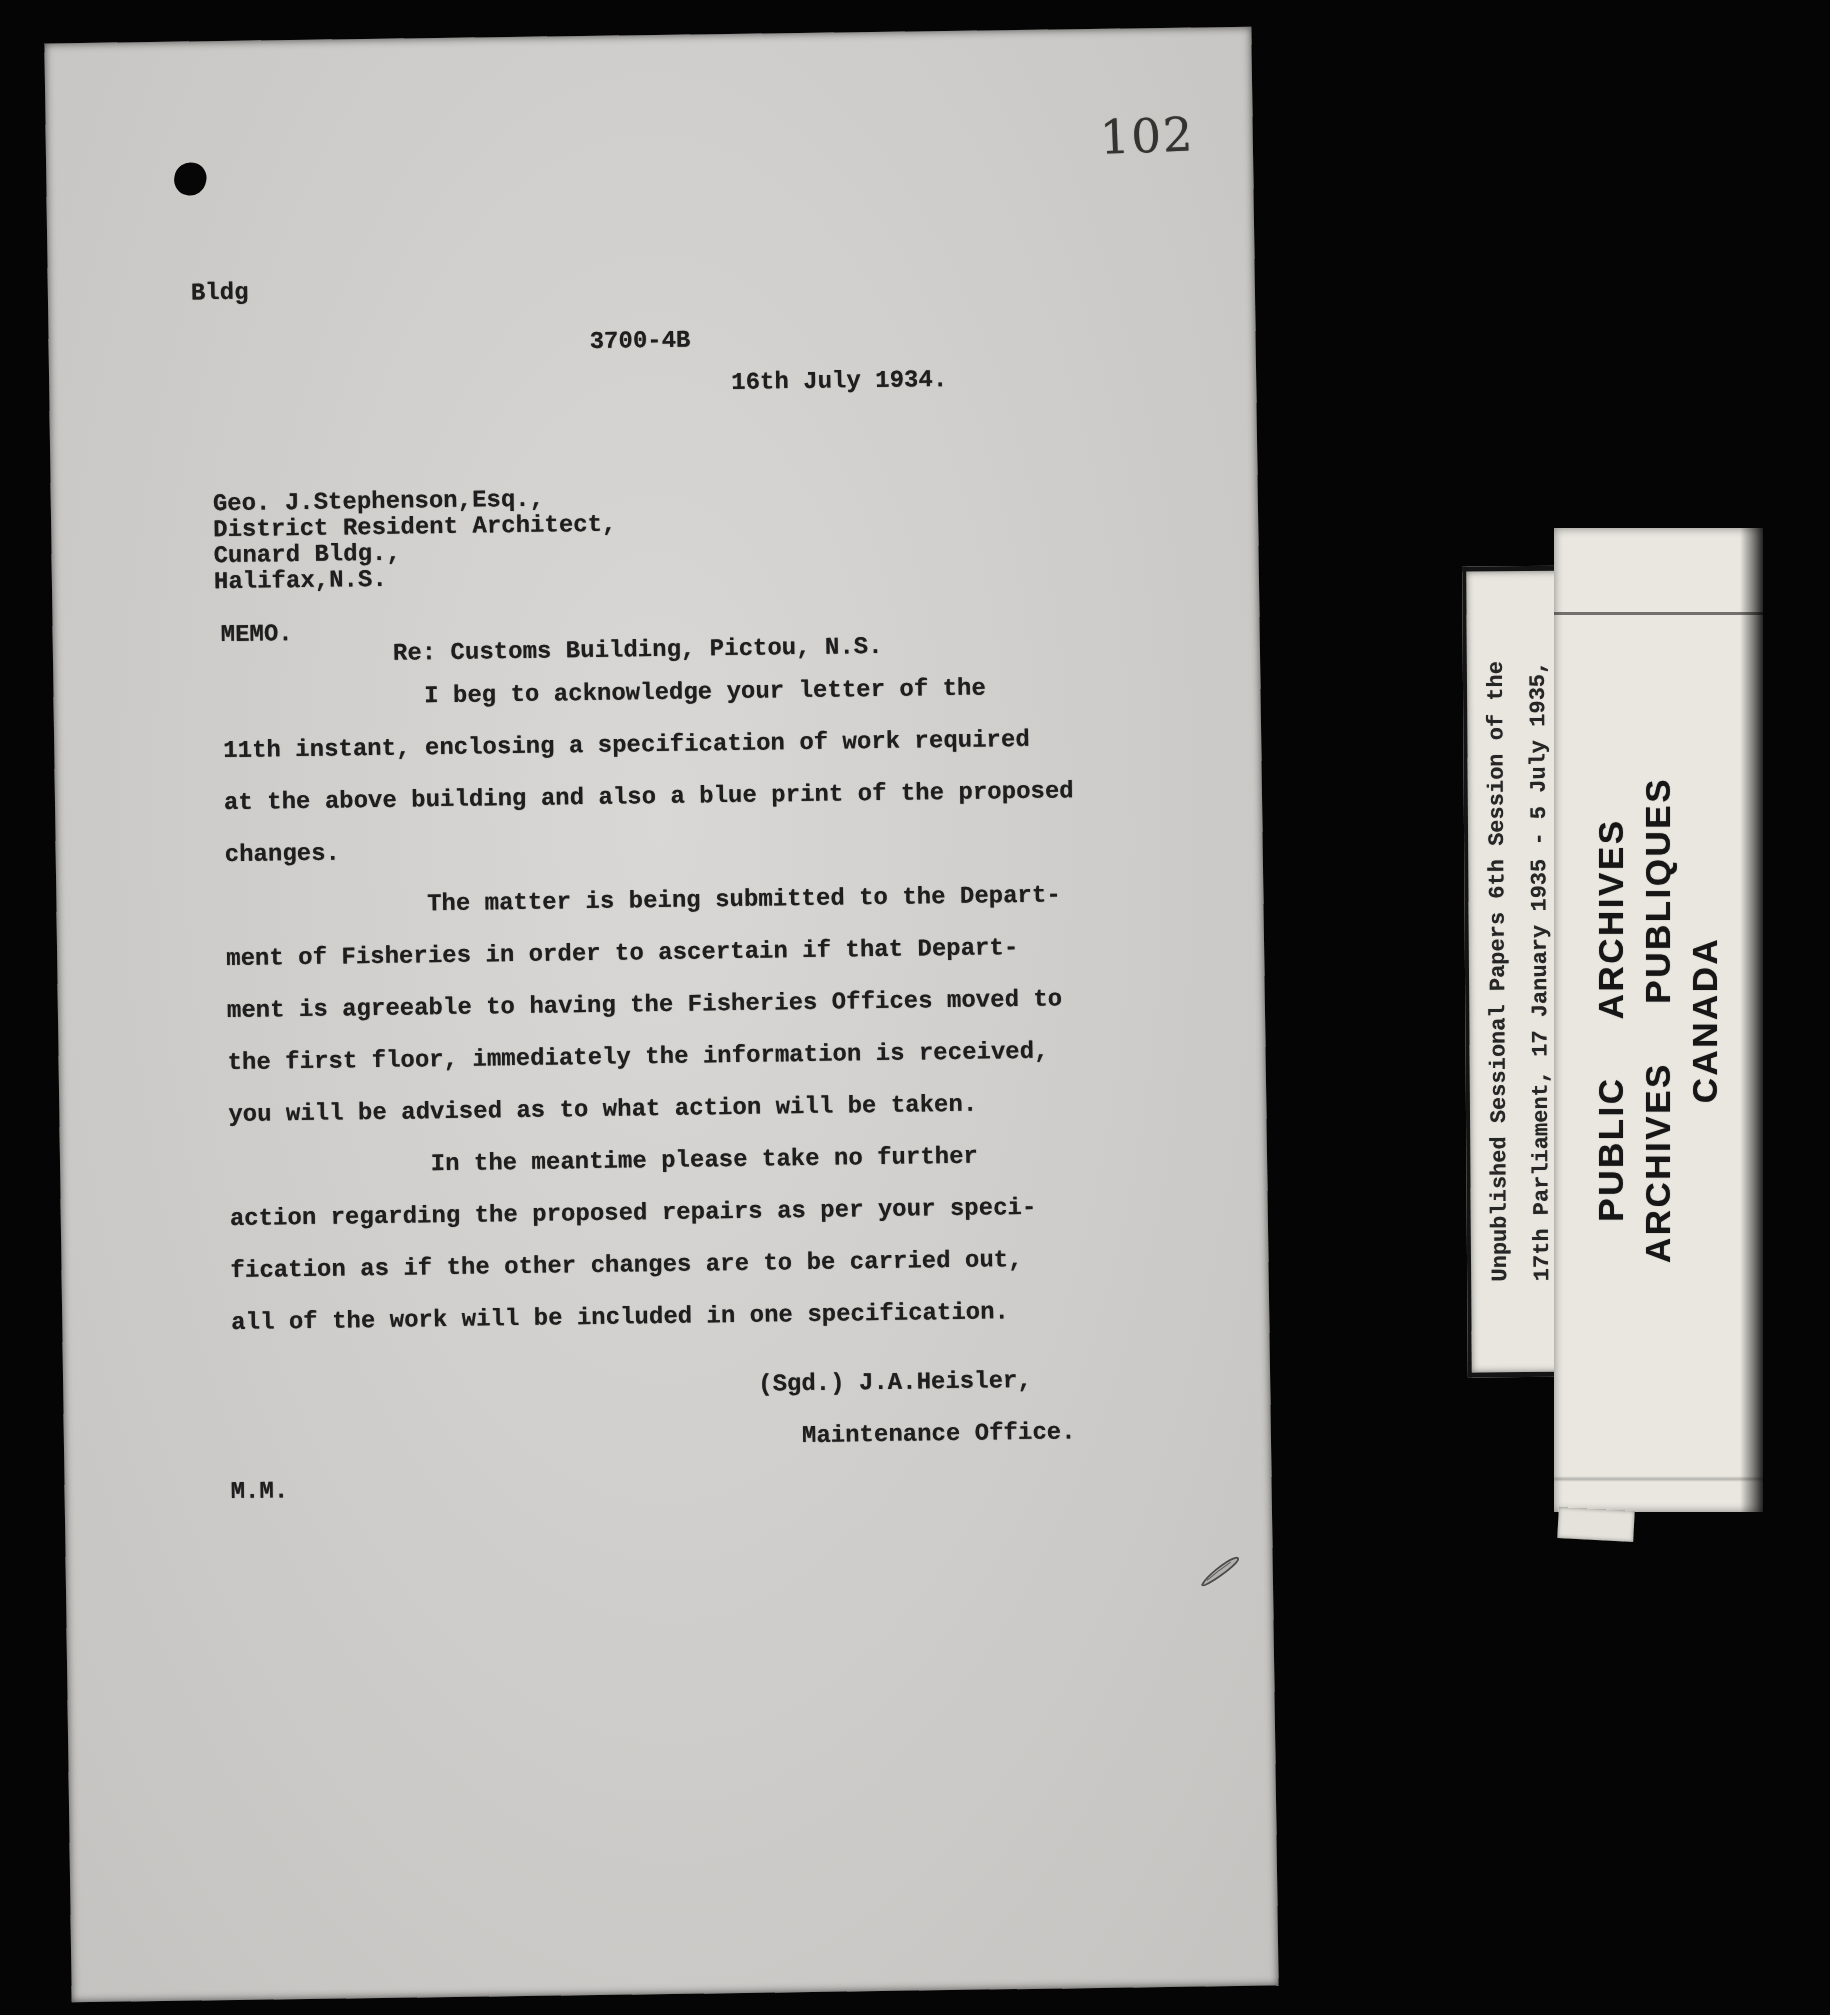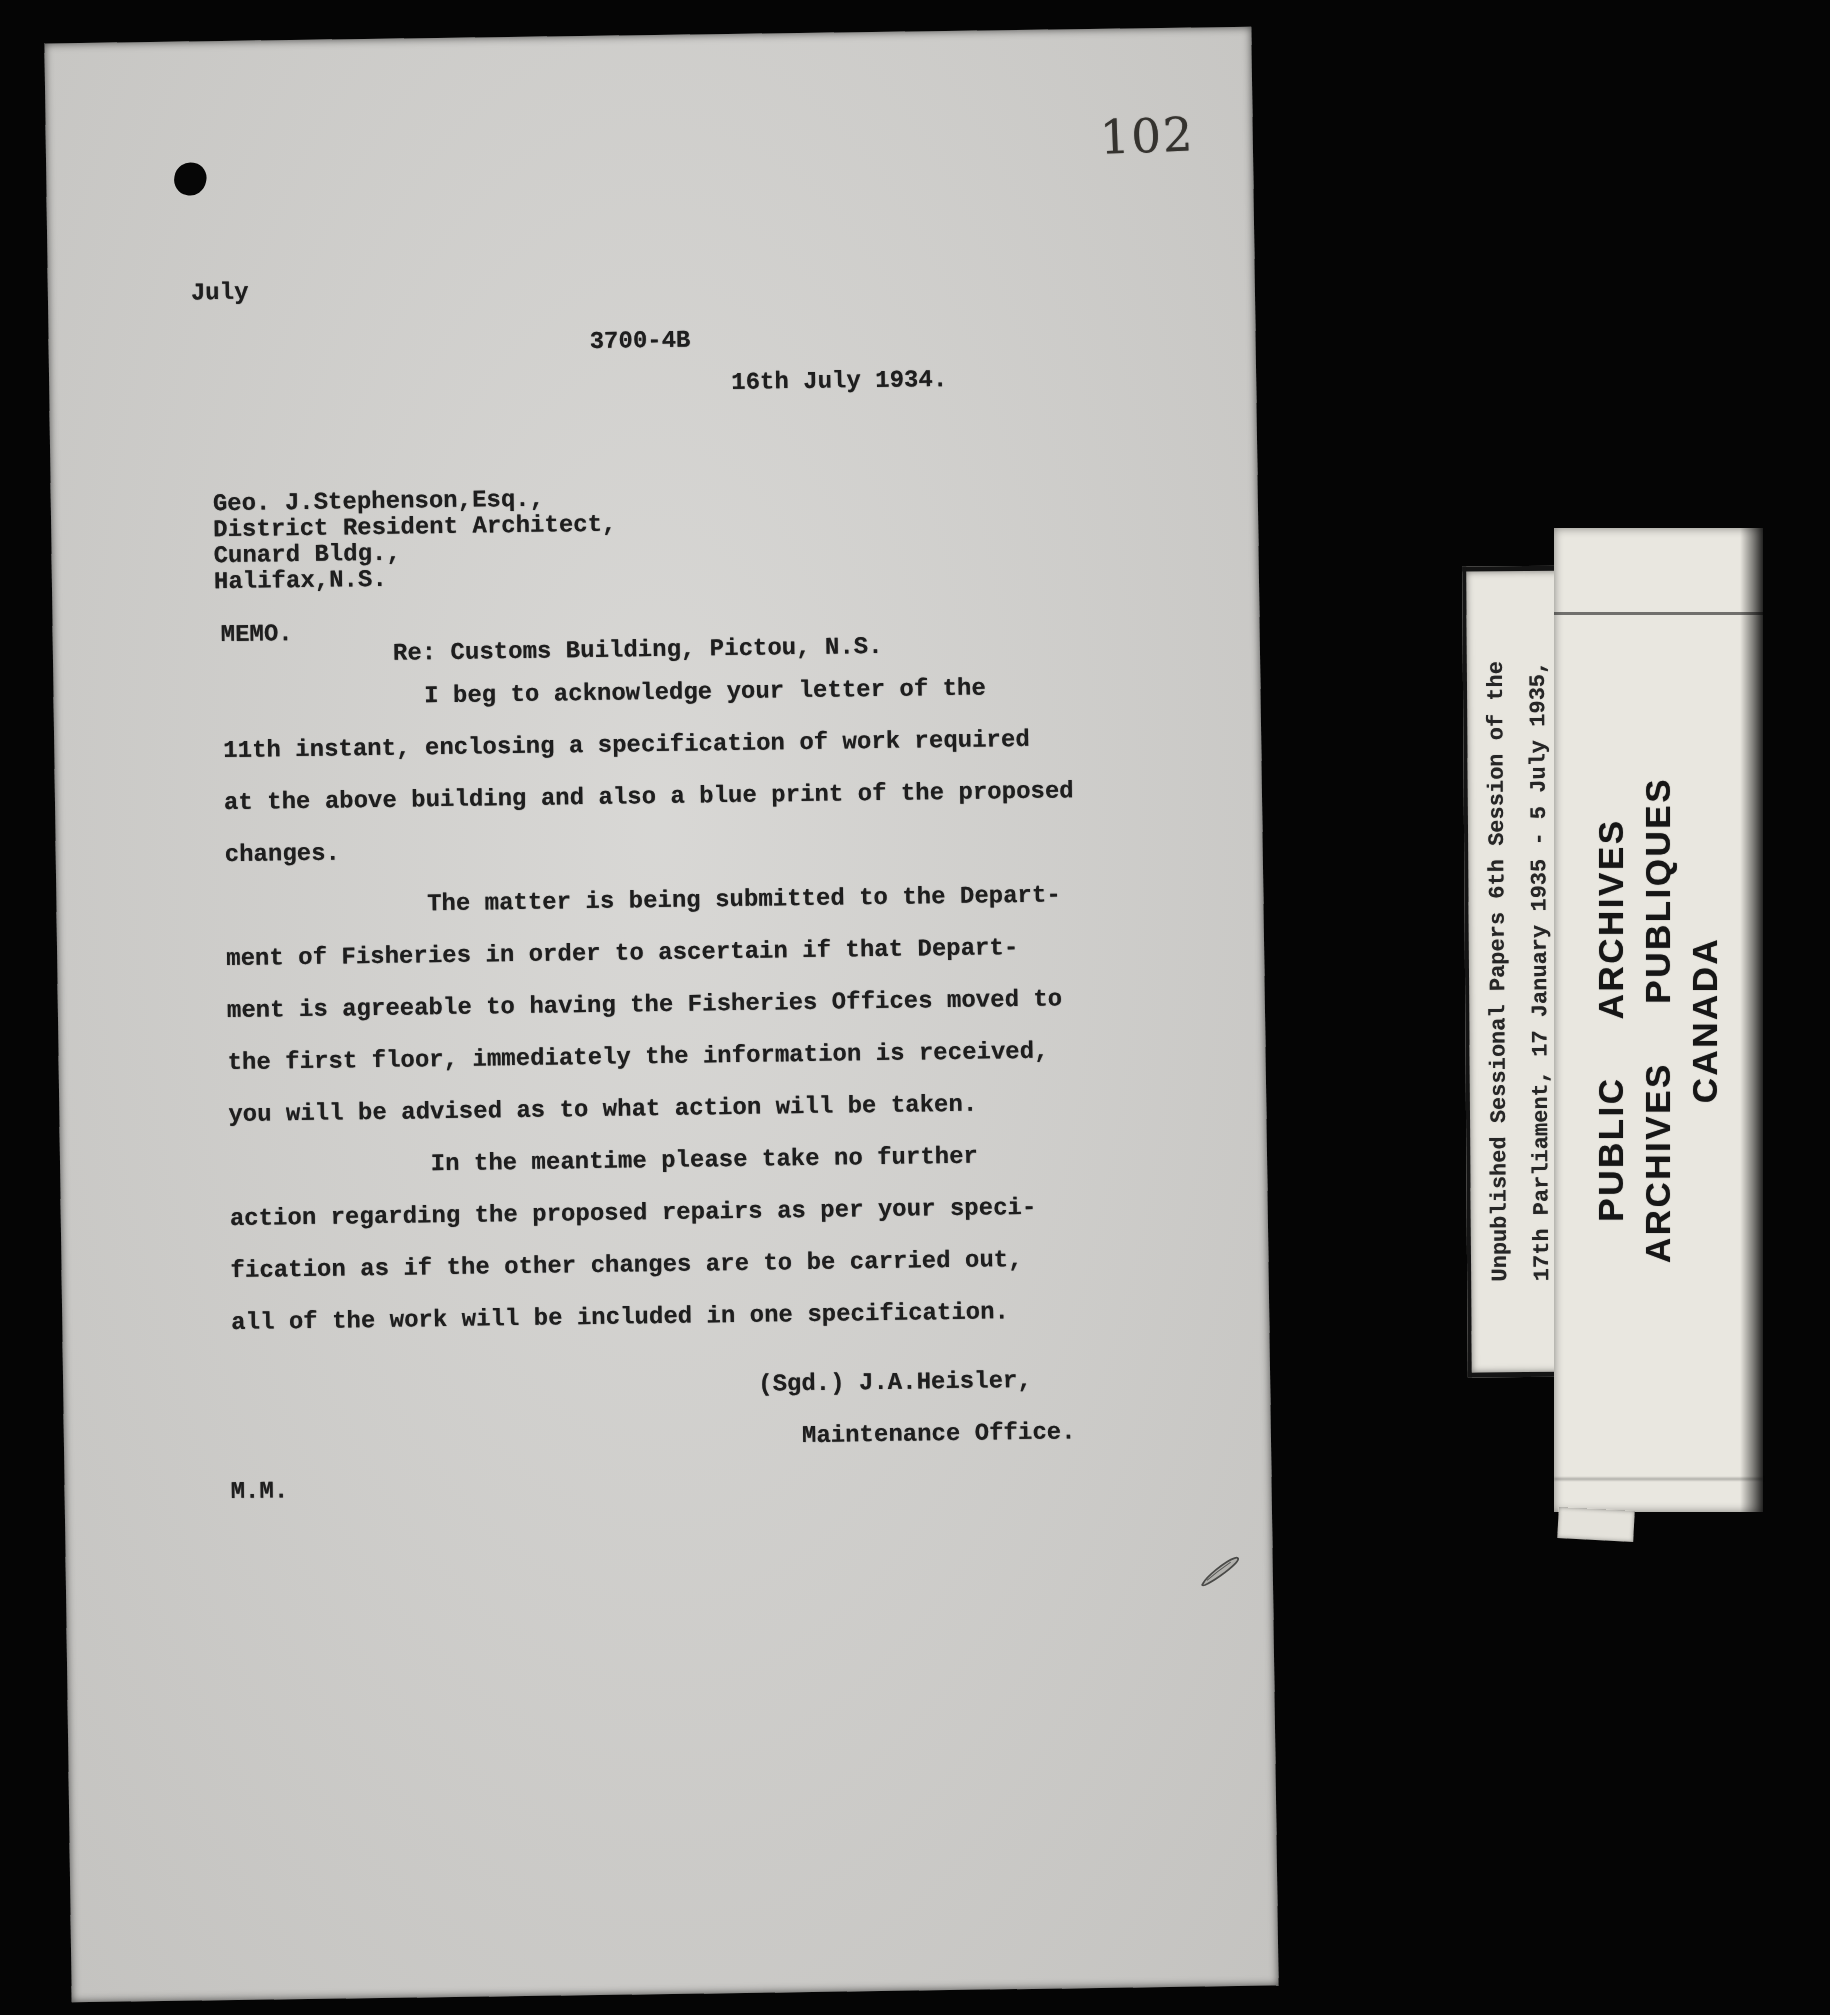--- a/index.html
+++ b/index.html
@@ -111,21 +111,21 @@
 </head>
 <body>
 
 <div class="canvas">
 
   <div class="page">
     <div class="punch-hole"></div>
 
     <div class="page-number">102</div>
 
-    <div class="typed copy-label">July</div>
+    <div class="typed copy-label">Bldg</div>
 
     <div class="typed file-number">3700-4B</div>
 
     <div class="typed date-line">16th July 1934.</div>
 
     <div class="typed recipient"><div class="line">Geo. J.Stephenson,Esq.,</div><div class="line">District Resident Architect,</div><div class="line">Cunard Bldg.,</div><div class="line">Halifax,N.S.</div></div>
 
     <div class="typed memo-label">MEMO.</div>
 
     <div class="typed subject-line">Re: Customs Building, Pictou, N.S.</div>

